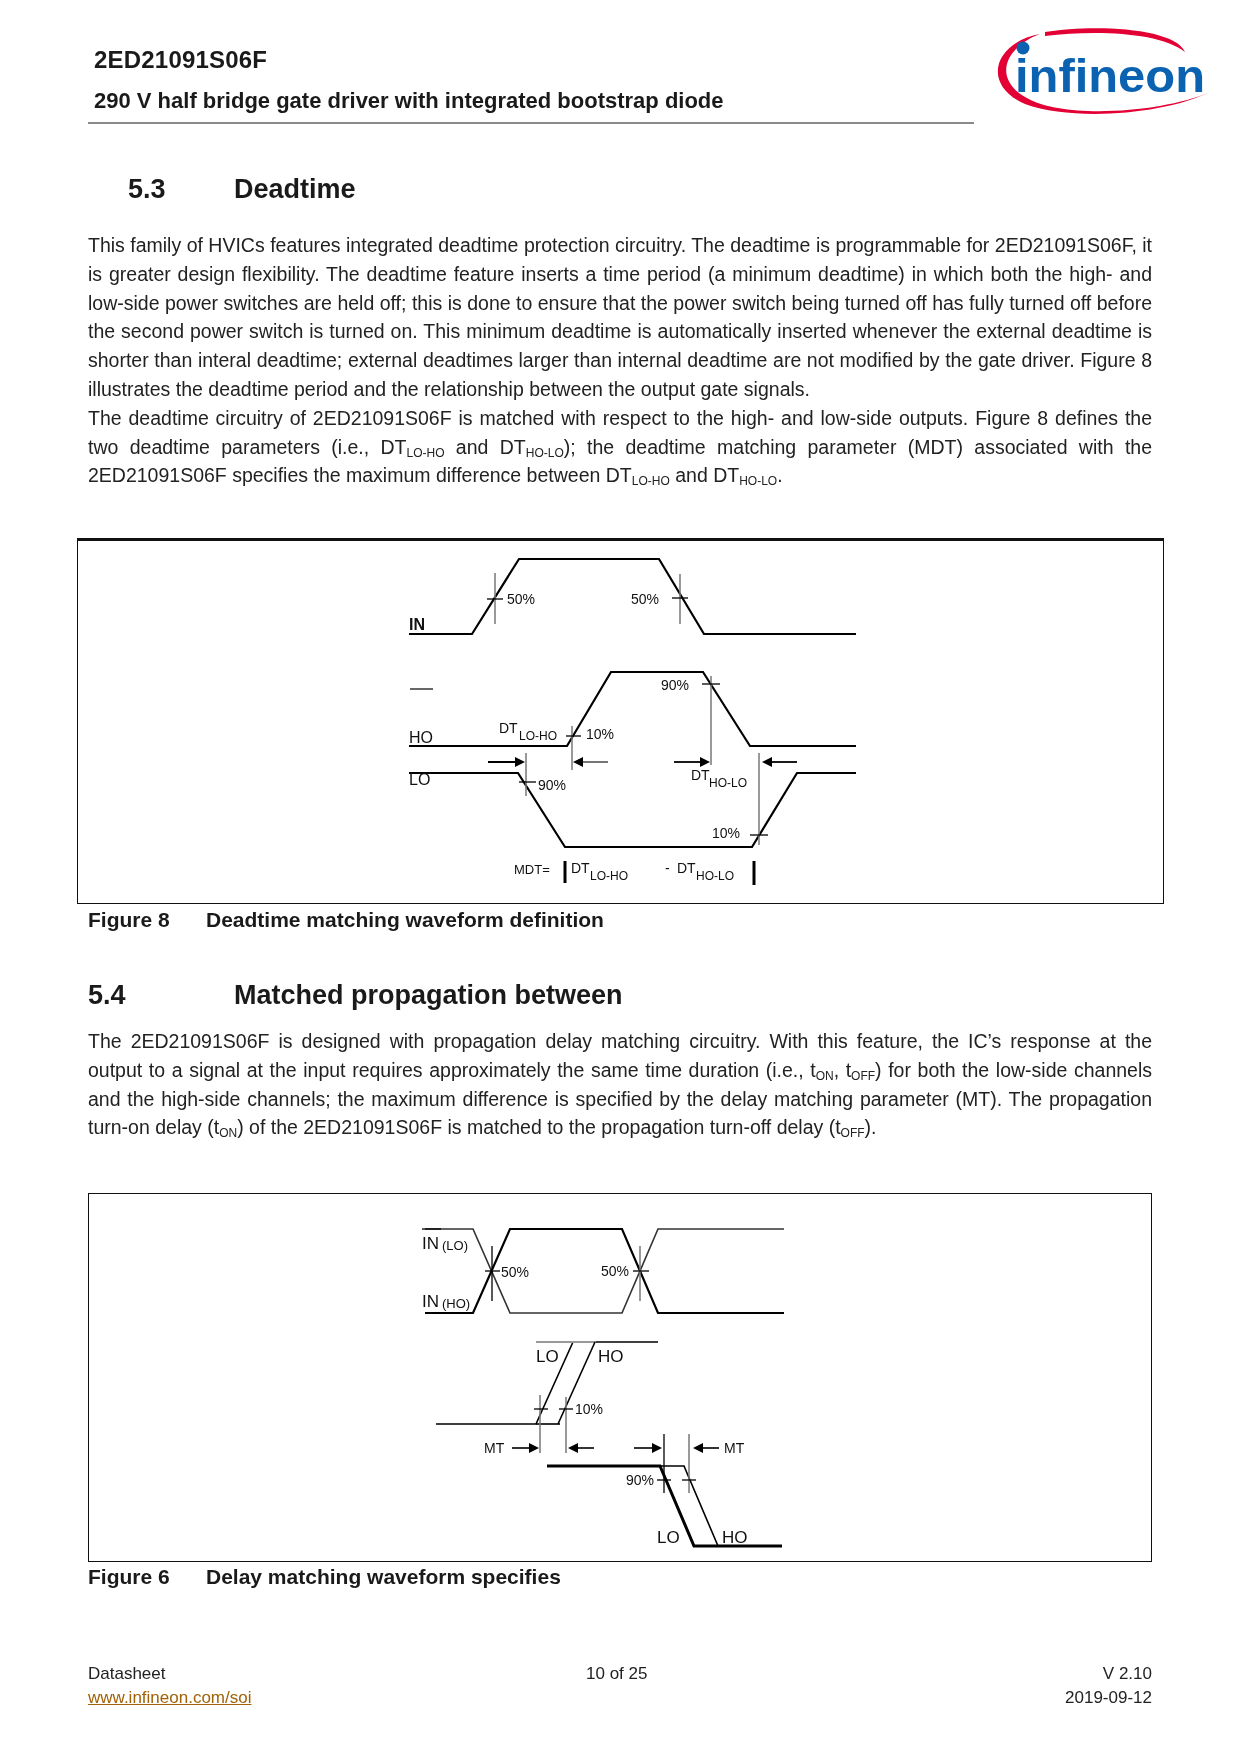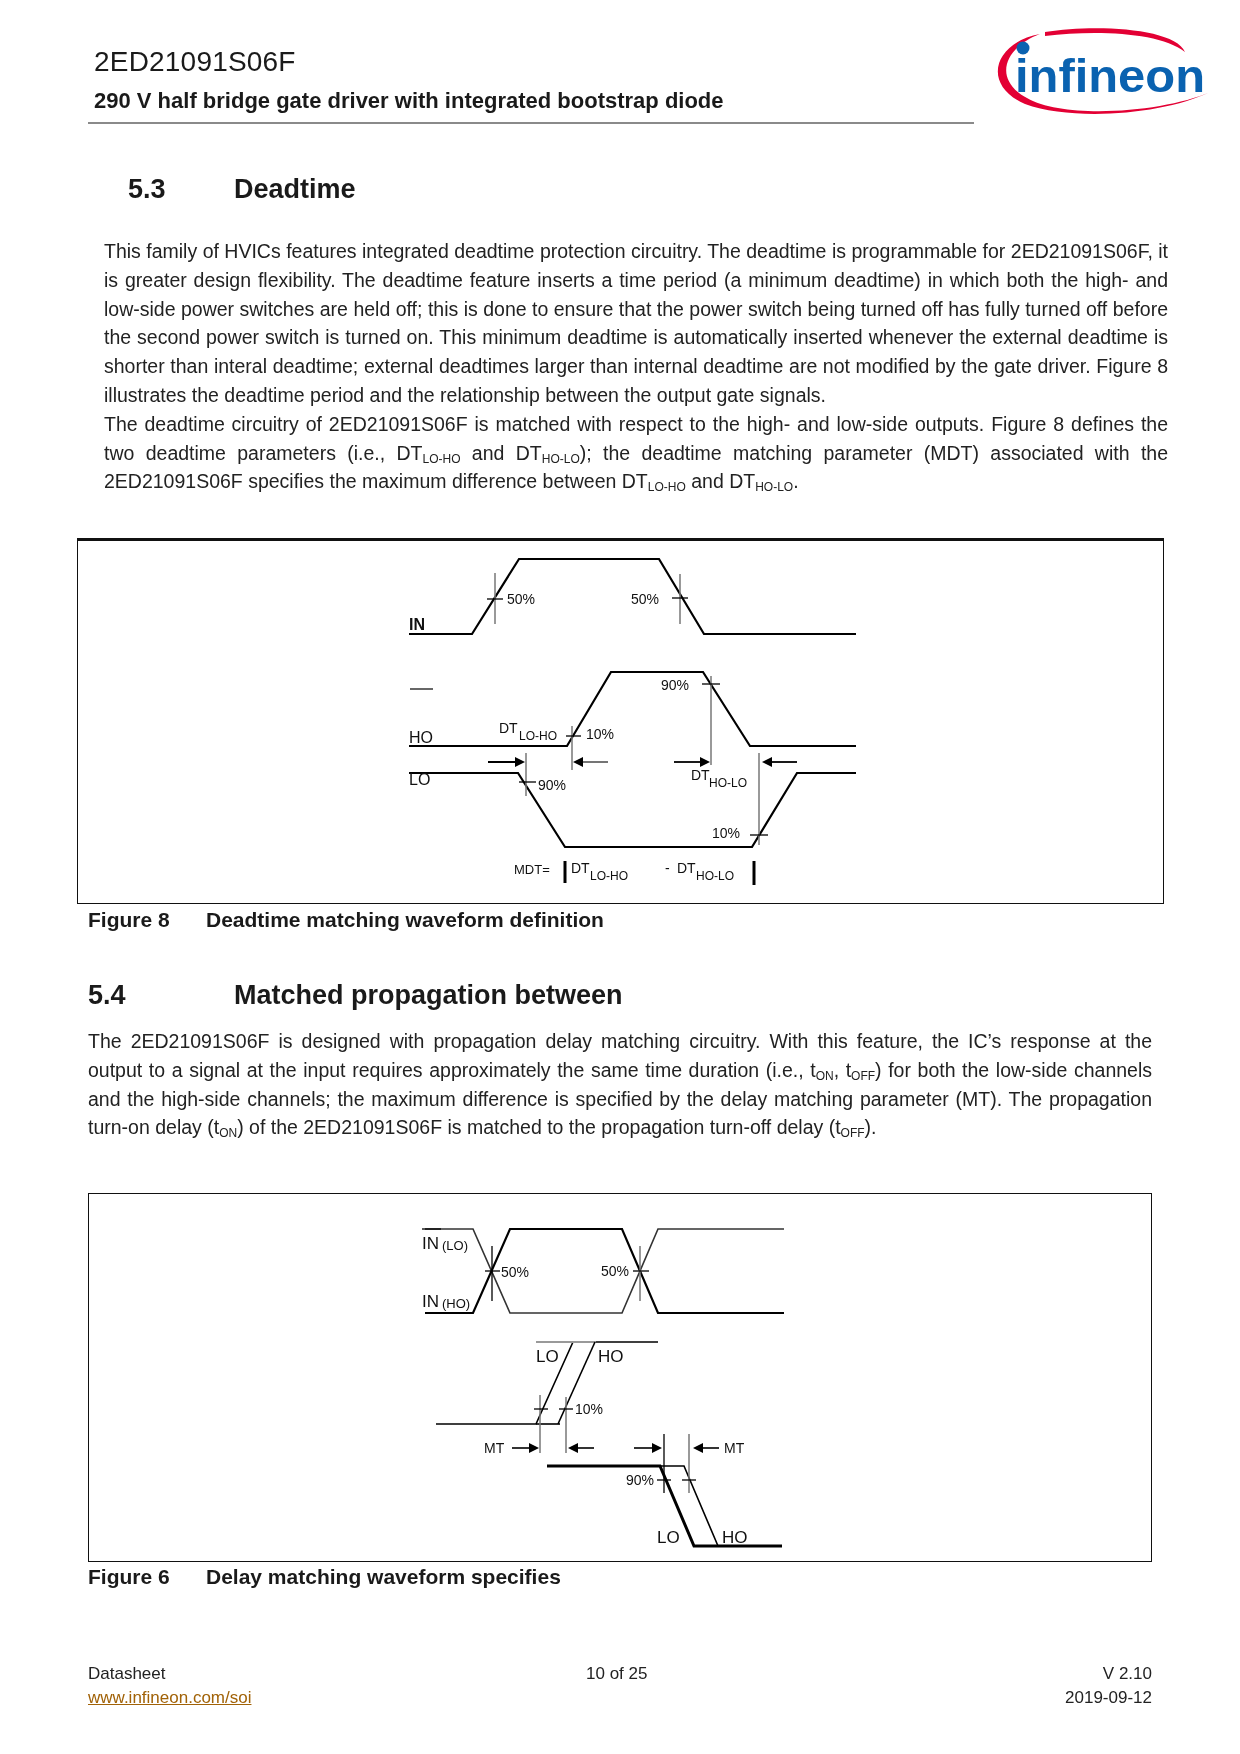--- a/index.html
+++ b/index.html
@@ -1,19 +1,19 @@
 <!DOCTYPE html>
 <html><head>
 <meta charset="utf-8">
 <style>
   html, body { margin:0; padding:0; background:#fff; }
   body { width:1240px; height:1754px; position:relative; overflow:hidden;
          font-family:"Liberation Sans", "DejaVu Sans", sans-serif; color:#1a1a1a; }
   .abs { position:absolute; }
-  .hdr-product { left:94px; top:46px; font-size:28px; font-weight:normal; letter-spacing:0.2px; }
+  .hdr-product { left:94px; top:46px; font-size:24px; font-weight:bold; letter-spacing:0.2px; }
   .hdr-subtitle { left:94px; top:88px; font-size:22px; font-weight:bold; }
   .hdr-rule { left:88px; top:122px; width:886px; height:2px; background:#8a8a8a; }
   .logo { left:985px; top:22px; width:230px; height:100px; }
   .sec-num { font-size:27px; font-weight:bold; }
   .sec-title { font-size:27px; font-weight:bold; }
   .para { left:88px; width:1064px; font-size:19.5px; line-height:28.8px; text-align:justify; color:#222; }
   .para sub { font-size:12px; vertical-align:-3px; line-height:0; }
   .fig-frame { border:1.5px solid #111; box-sizing:border-box; background:#fff; }
   .fig-frame.f8 { border-top-width:3px; }
   .caption { font-size:21px; font-weight:bold; }
@@ -34,21 +34,21 @@
     <path d="M55 12 C 10 20, -5 62, 40 82 C 90 100, 180 92, 225 70 C 180 90, 80 98, 42 76 C 8 58, 18 26, 55 12 Z" fill="#e30034"></path>
     <path d="M60 10 C 110 2, 190 6, 200 30 C 175 10, 110 8, 60 14 Z" fill="#e30034"></path>
     <circle cx="38" cy="26" r="6.5" fill="#0a62b0"></circle>
     <text x="30" y="70" font-size="47" font-weight="bold" fill="#0a62b0" textLength="190" lengthAdjust="spacingAndGlyphs">infineon</text>
   </svg>
 </div>
 
 <div class="abs sec-num" style="left:88px; top:174px;margin-left:40px;">5.3</div>
 <div class="abs sec-title" style="left:234px; top:174px;">Deadtime</div>
 
-<div class="abs para" style="top:237px;margin-left:16px;">
+<div class="abs para" style="top:231px;">
   <span>This family of HVICs features integrated deadtime protection circuitry. The deadtime is programmable for 2ED21091S06F, it is greater design flexibility. The deadtime feature inserts a time period (a minimum deadtime) in which both the high- and low-side power switches are held off; this is done to ensure that the power switch being turned off has fully turned off before the second power switch is turned on. This minimum deadtime is automatically inserted whenever the external deadtime is shorter than interal deadtime; external deadtimes larger than internal deadtime are not modified by the gate driver. Figure 8 illustrates the deadtime period and the relationship between the output gate signals.</span><br>
   <span>The deadtime circuitry of 2ED21091S06F is matched with respect to the high- and low-side outputs. Figure 8 defines the two deadtime parameters (i.e., DT</span><sub>LO-HO</sub><span> and DT</span><sub>HO-LO</sub><span>); the deadtime matching parameter (MDT) associated with the 2ED21091S06F specifies the maximum difference between DT</span><sub>LO-HO</sub><span> and DT</span><sub>HO-LO</sub><span>.</span>
 </div>
 
 <div class="abs fig-frame f8" style="left:77px; top:538px; width:1087px; height:366px;">
   <svg class="abs" style="left:0; top:0;" width="1084" height="362">
     <g transform="translate(-77,-538)" stroke="#000" fill="none" stroke-width="2.2">
 
       <polyline points="408,631 471,631 518,556 658,556 703,631 855,631"></polyline>
       <line x1="494" y1="570" x2="494" y2="621" stroke="#777" stroke-width="1.5"></line>

